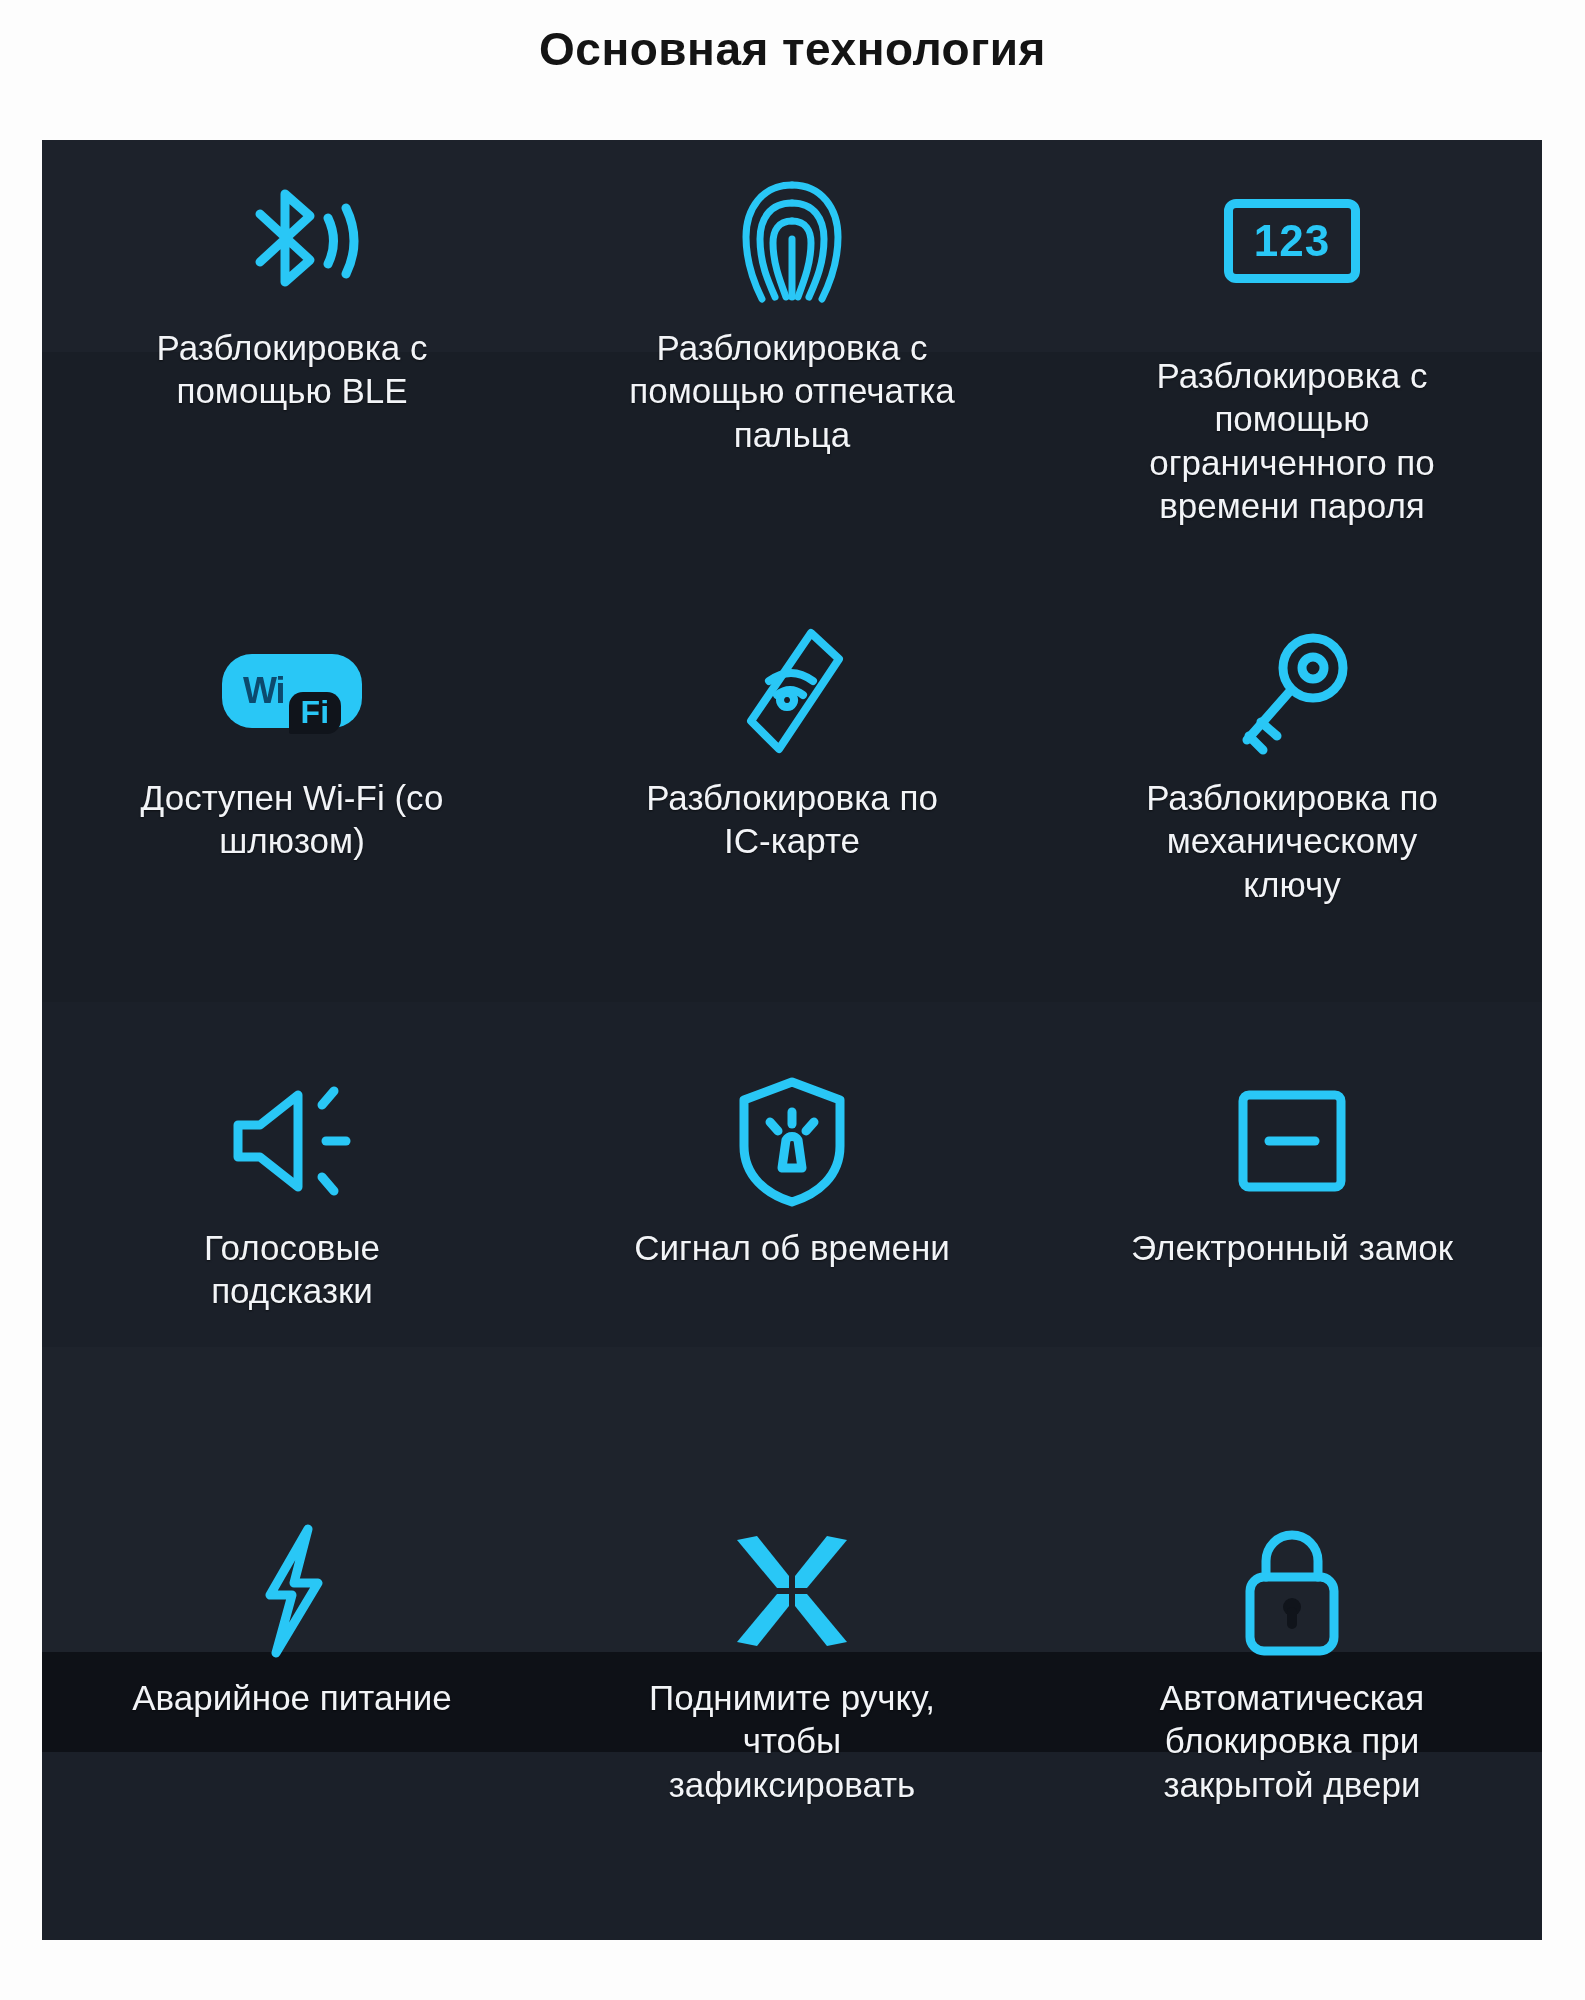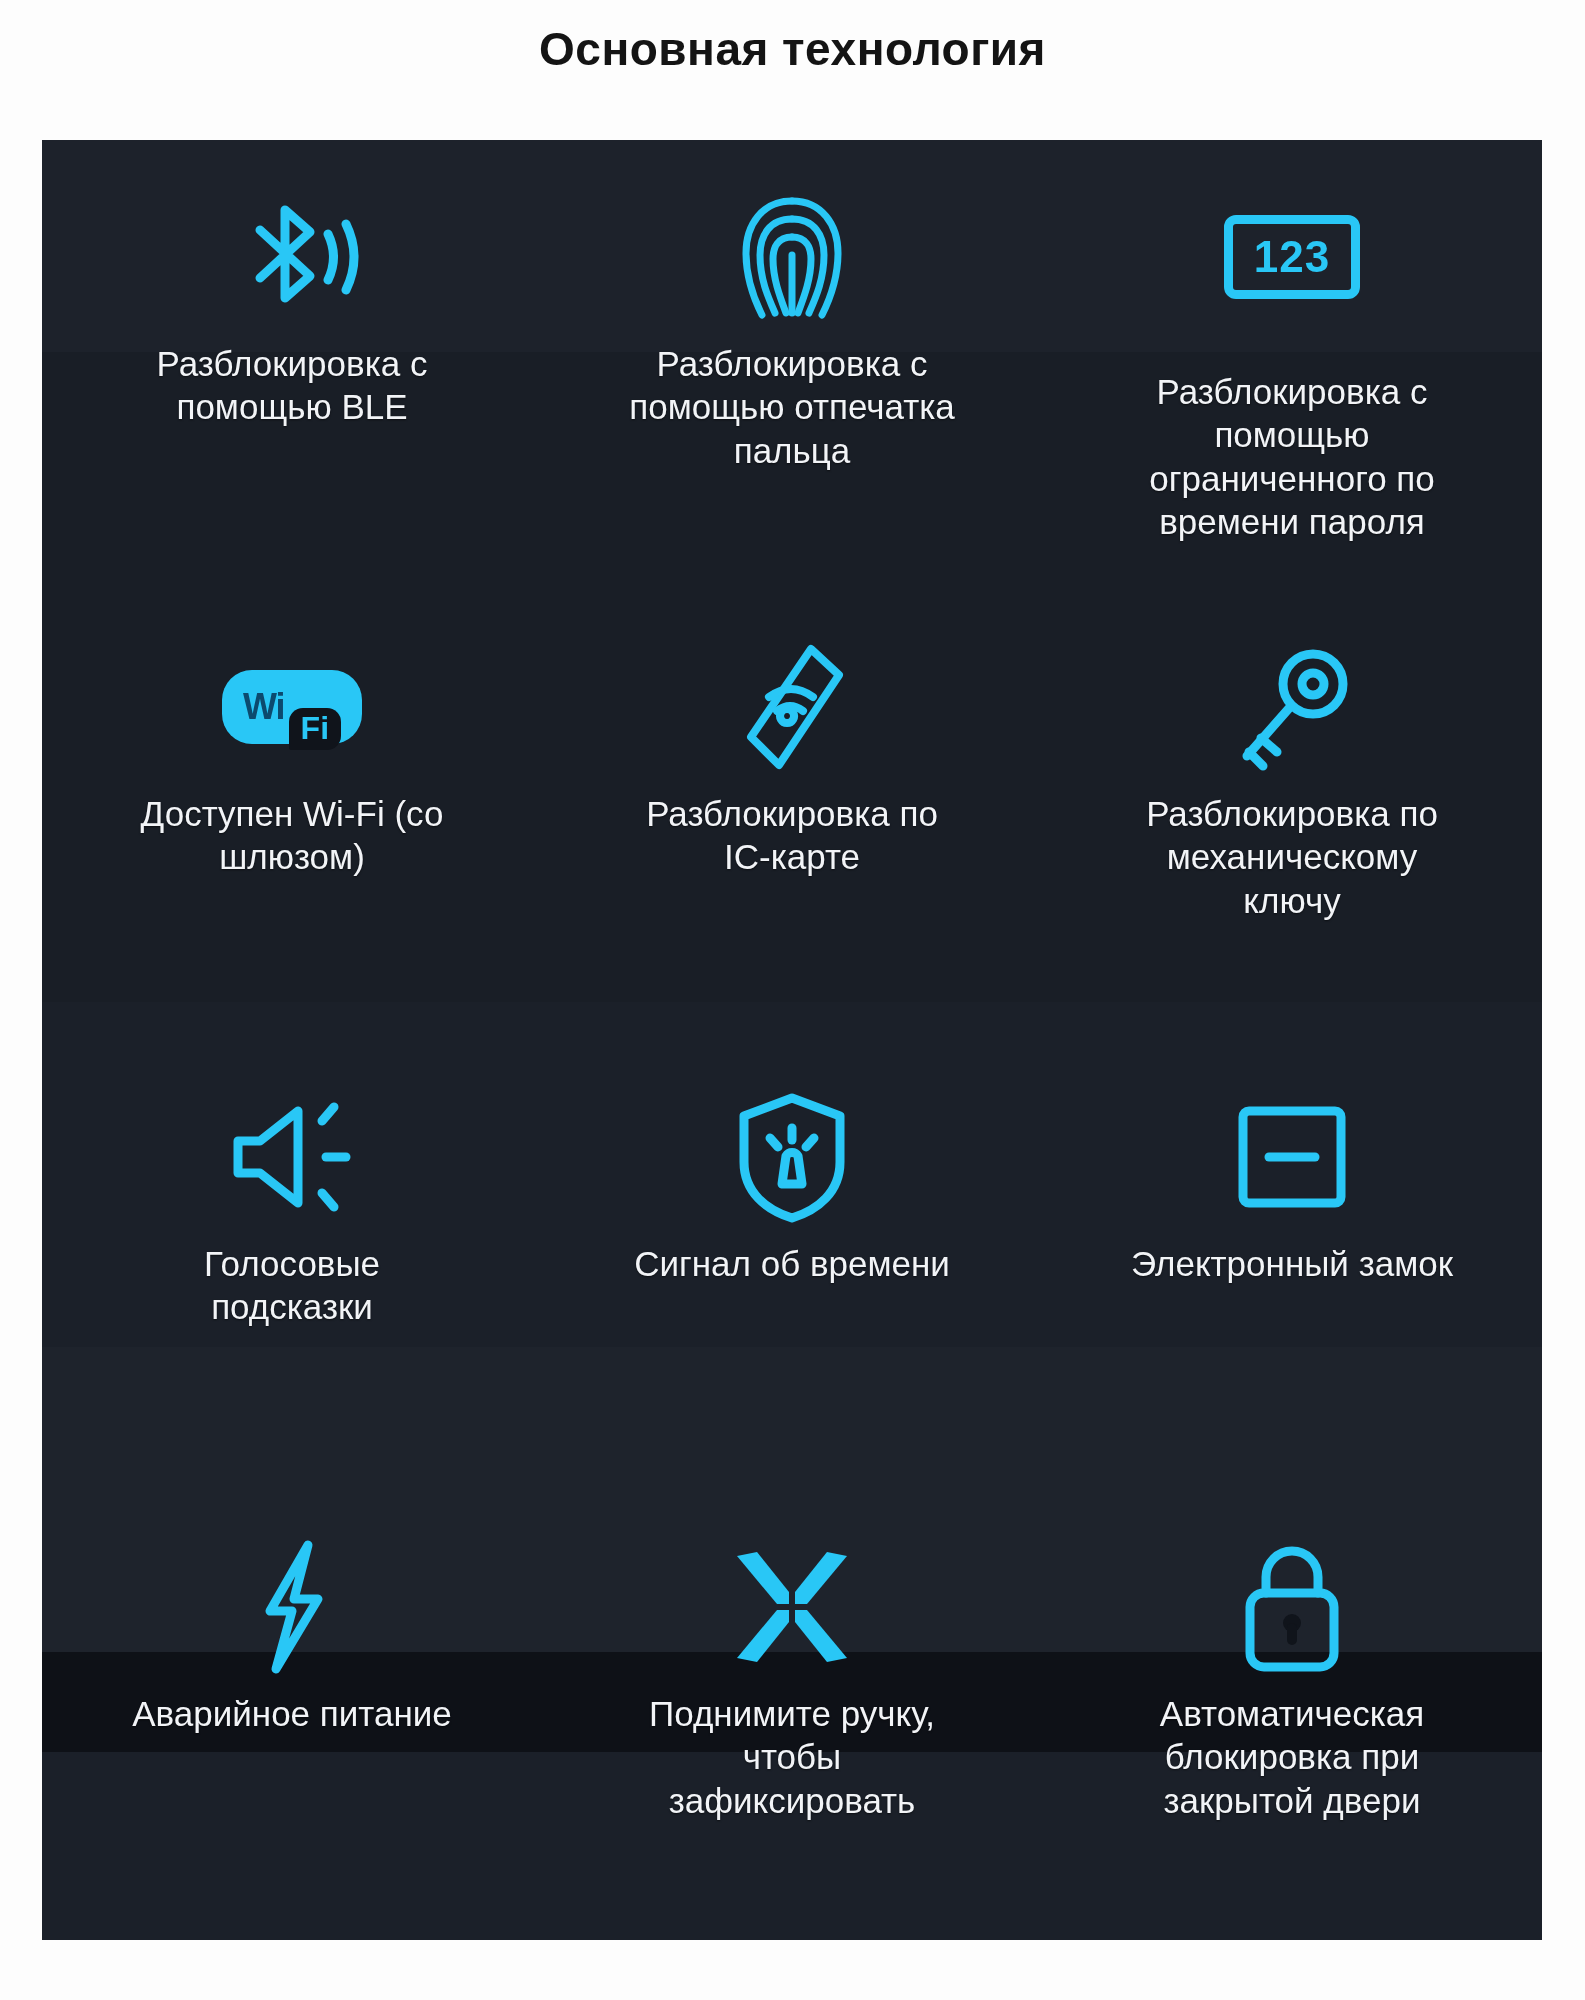--- a/index.html
+++ b/index.html
@@ -37,21 +37,21 @@
     position:absolute;left:0;top:0;
     width:1500px;height:1800px;
     display:grid;
     grid-template-columns:repeat(3,1fr);
     grid-template-rows:repeat(4,1fr);
   }
   .cell{
     position:relative;
     display:flex;flex-direction:column;
     align-items:center;justify-content:flex-start;
-    padding-top:42px;
+    padding-top:26px;
     box-sizing:border-box;
   }
   .icon-wrap{
     height:150px;
     display:flex;align-items:center;justify-content:center;
   }
   .icon-wrap svg{display:block;}
   .label{
     margin-top:10px;
     text-align:center;

